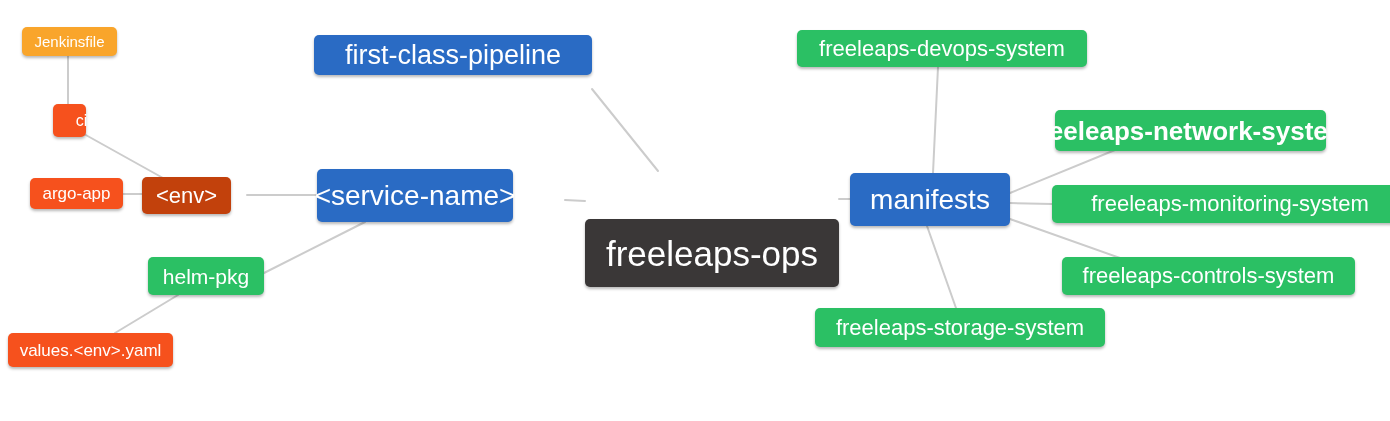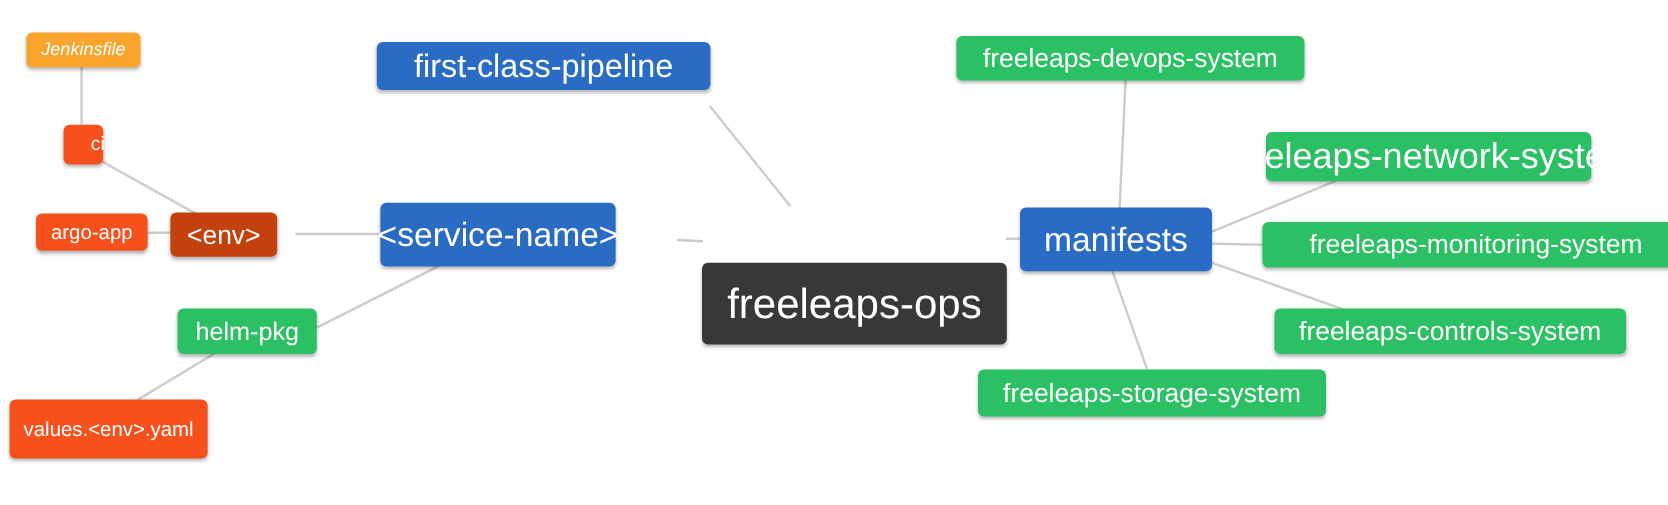--- a/index.html
+++ b/index.html
@@ -51,21 +51,21 @@
       <line x1="1010" y1="219" x2="1120" y2="258" stroke="#cccccc" stroke-width="2" stroke-linecap="round"></line>
       <line x1="927" y1="226" x2="956" y2="308" stroke="#cccccc" stroke-width="2" stroke-linecap="round"></line>
     </svg>
 <div class="node" style="left: 585px; top: 171px; width: 254px; height: 68px; font-size: 35px; background: rgb(58, 55, 55); color: rgb(255, 255, 255); margin-top: 48px;">freeleaps-ops</div>
     <div class="node" style="left: 314px; top: 35px; width: 278px; height: 40px; font-size: 27px; background: rgb(42, 107, 196); color: rgb(255, 255, 255);">first-class-pipeline</div>
     <div class="node" style="left: 317px; top: 169px; width: 196px; height: 53px; font-size: 28px; background: rgb(42, 107, 196); color: rgb(255, 255, 255);">&lt;service-name&gt;</div>
     <div class="node" style="left: 850px; top: 173px; width: 160px; height: 53px; font-size: 28px; background: rgb(42, 107, 196); color: rgb(255, 255, 255);">manifests</div>
     <div class="node" style="left: 142px; top: 177px; width: 89px; height: 37px; font-size: 22px; background: #c2410c; color: rgb(255, 255, 255);">&lt;env&gt;</div>
     <div class="node" style="left: 148px; top: 257px; width: 116px; height: 38px; font-size: 21px; background: rgb(43, 192, 100); color: rgb(255, 255, 255);">helm-pkg</div>
     <div class="node" style="left: 797px; top: 30px; width: 290px; height: 37px; font-size: 22px; background: rgb(43, 192, 100); color: rgb(255, 255, 255);">freeleaps-devops-system</div>
-    <div class="node" style="left: 1055px; top: 110px; width: 271px; height: 41px; font-size: 30px; background: rgb(43, 192, 100); color: rgb(255, 255, 255);">freeleaps-network-system</div>
+    <div class="node" style="left: 1055px; top: 110px; width: 271px; height: 41px; font-size: 26px; background: rgb(43, 192, 100); color: rgb(255, 255, 255); font-weight: bold;">freeleaps-network-system</div>
     <div class="node" style="left: 1052px; top: 185px; width: 356px; height: 38px; font-size: 22px; background: rgb(43, 192, 100); color: rgb(255, 255, 255);">freeleaps-monitoring-system</div>
     <div class="node" style="left: 1062px; top: 257px; width: 293px; height: 38px; font-size: 22px; background: rgb(43, 192, 100); color: rgb(255, 255, 255);">freeleaps-controls-system</div>
     <div class="node" style="left: 815px; top: 308px; width: 290px; height: 39px; font-size: 22px; background: rgb(43, 192, 100); color: rgb(255, 255, 255);">freeleaps-storage-system</div>
     <div class="node" style="left: 53px; top: 104px; width: 33px; height: 33px; font-size: 16px; background: rgb(246, 81, 29); color: rgb(255, 255, 255); padding-left: 24px;">ci</div>
     <div class="node" style="left: 30px; top: 178px; width: 93px; height: 31px; font-size: 17px; background: rgb(246, 81, 29); color: rgb(255, 255, 255);">argo-app</div>
-    <div class="node" style="left: 8px; top: 333px; width: 165px; height: 49px; font-size: 17px; background: rgb(246, 81, 29); color: rgb(255, 255, 255);">values.&lt;env&gt;.yaml</div>
-    <div class="node" style="left: 22px; top: 27px; width: 95px; height: 29px; font-size: 15px; background: rgb(249, 165, 43); color: rgb(255, 255, 255); font-style: italic;">Jenkinsfile</div>
+    <div class="node" style="left: 8px; top: 333px; width: 165px; height: 34px; font-size: 17px; background: rgb(246, 81, 29); color: rgb(255, 255, 255);">values.&lt;env&gt;.yaml</div>
+    <div class="node" style="left: 22px; top: 27px; width: 95px; height: 29px; font-size: 15px; background: rgb(249, 165, 43); color: rgb(255, 255, 255);">Jenkinsfile</div>
   </div>
 
 </body></html>

